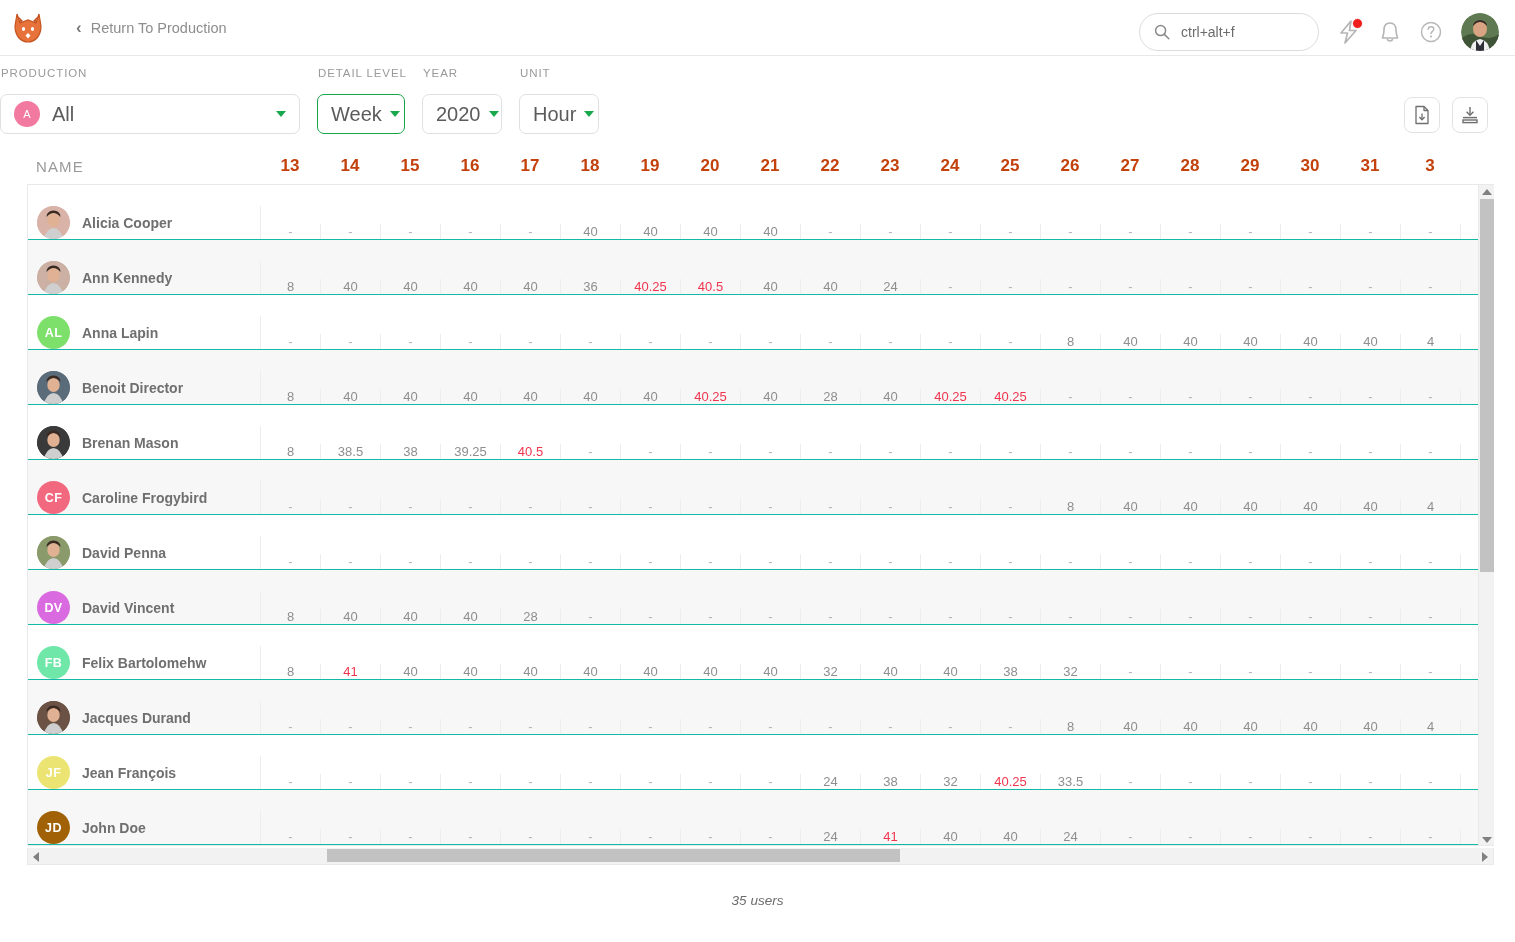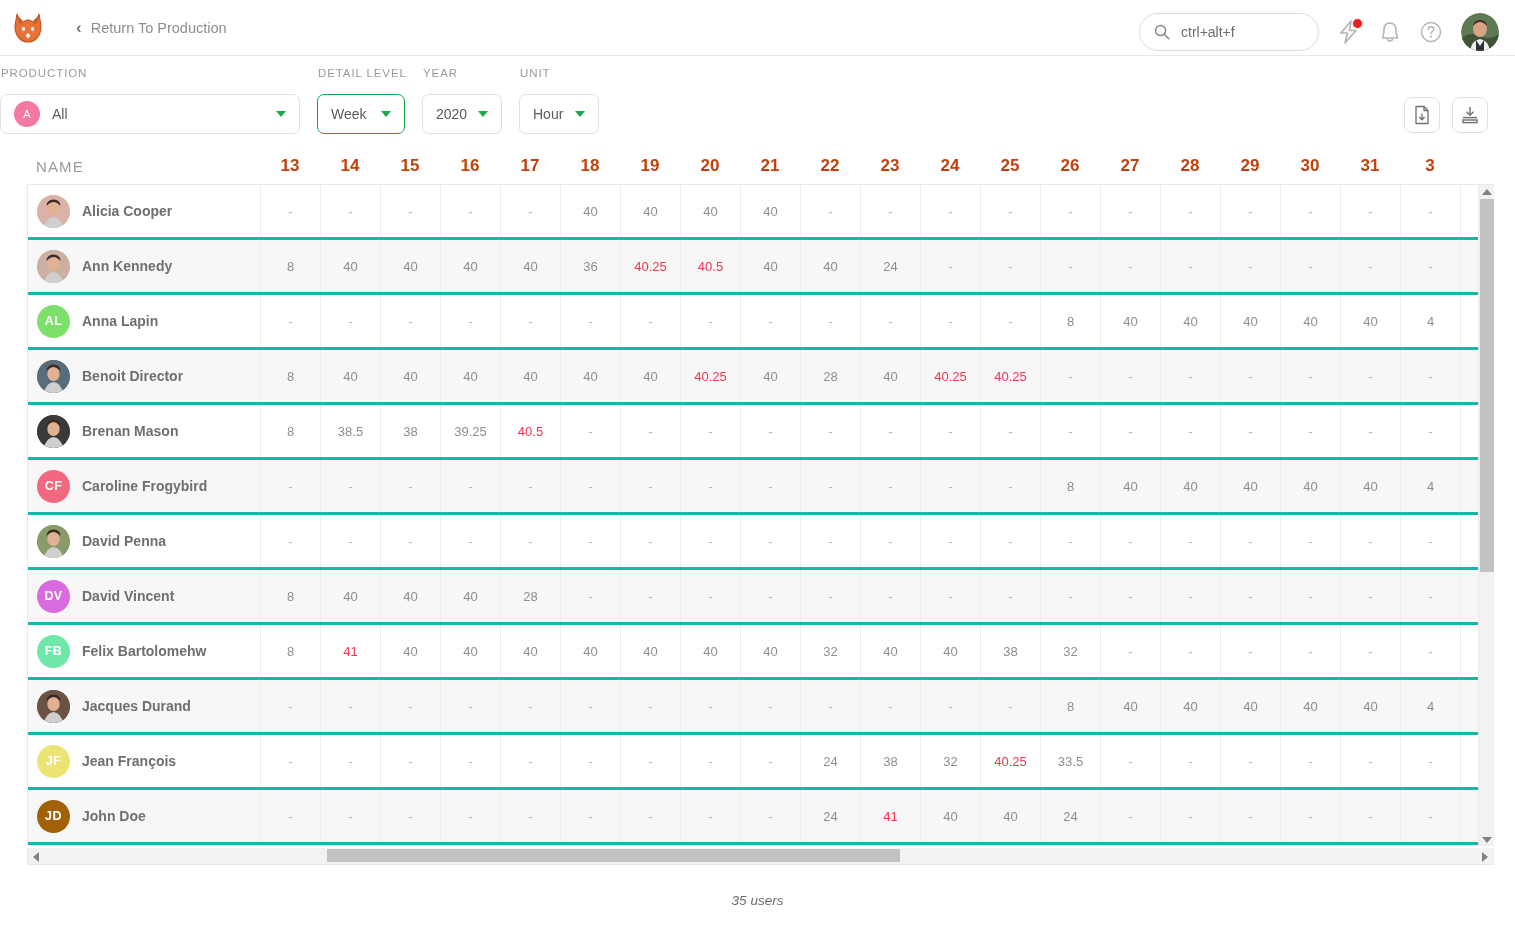--- a/index.html
+++ b/index.html
@@ -69,21 +69,21 @@
     position: absolute; top: -27px; left: 1px;
     font-size: 11.5px; letter-spacing: 0.9px;
     color: #9a9a9a; font-weight: 400; white-space: nowrap;
   }
   .select {
     height: 40px; border: 1px solid #e0e0e0; border-radius: 7px;
     background: #fff; display: flex; align-items: center;
     padding: 0 13px; cursor: pointer; gap: 8px;
   }
   .select.active { border: 1.5px solid #17a54a; }
-  .select .val { font-size: 14px; color: #5b5b5b; }
+  .select .val { font-size: 20px; color: #5b5b5b; }
   .chev-down {
     width: 0; height: 0; margin-left: auto;
     border-left: 5px solid transparent; border-right: 5px solid transparent;
     border-top: 6px solid #19a94d;
   }
   .sel-production { width: 300px; }
   .sel-production .val { margin-left: 4px; }
   .prod-badge {
     width: 26px; height: 26px; border-radius: 50%;
     background: #f2799f; color: #fff; font-size: 11px;
@@ -124,21 +124,21 @@
     font-size: 17px; color: #c2410c; font-weight: 700;
   }
 
   .grid {
     position: relative;
     border: 1px solid #e9e9e9;
     border-right: none;
     height: 662px; overflow: hidden;
     background: #fff;
   }
-  .row { display: flex; height: 55px; border-bottom: 3px solid #14b8a6; }
+  .row { display: flex; height: 55px; border-bottom: 1px solid #14b8a6; align-items: flex-end; }
   .row.alt { background: #f7f7f7; }
   .row .namecell {
     width: 233px; flex: none; display: flex; align-items: center;
     gap: 12px; padding-left: 9px;
     border-right: 1px solid #ededed;
   }
   .av {
     width: 33px; height: 33px; border-radius: 50%;
     display: flex; align-items: center; justify-content: center;
     color: #fff; font-size: 12.5px; font-weight: 600;

